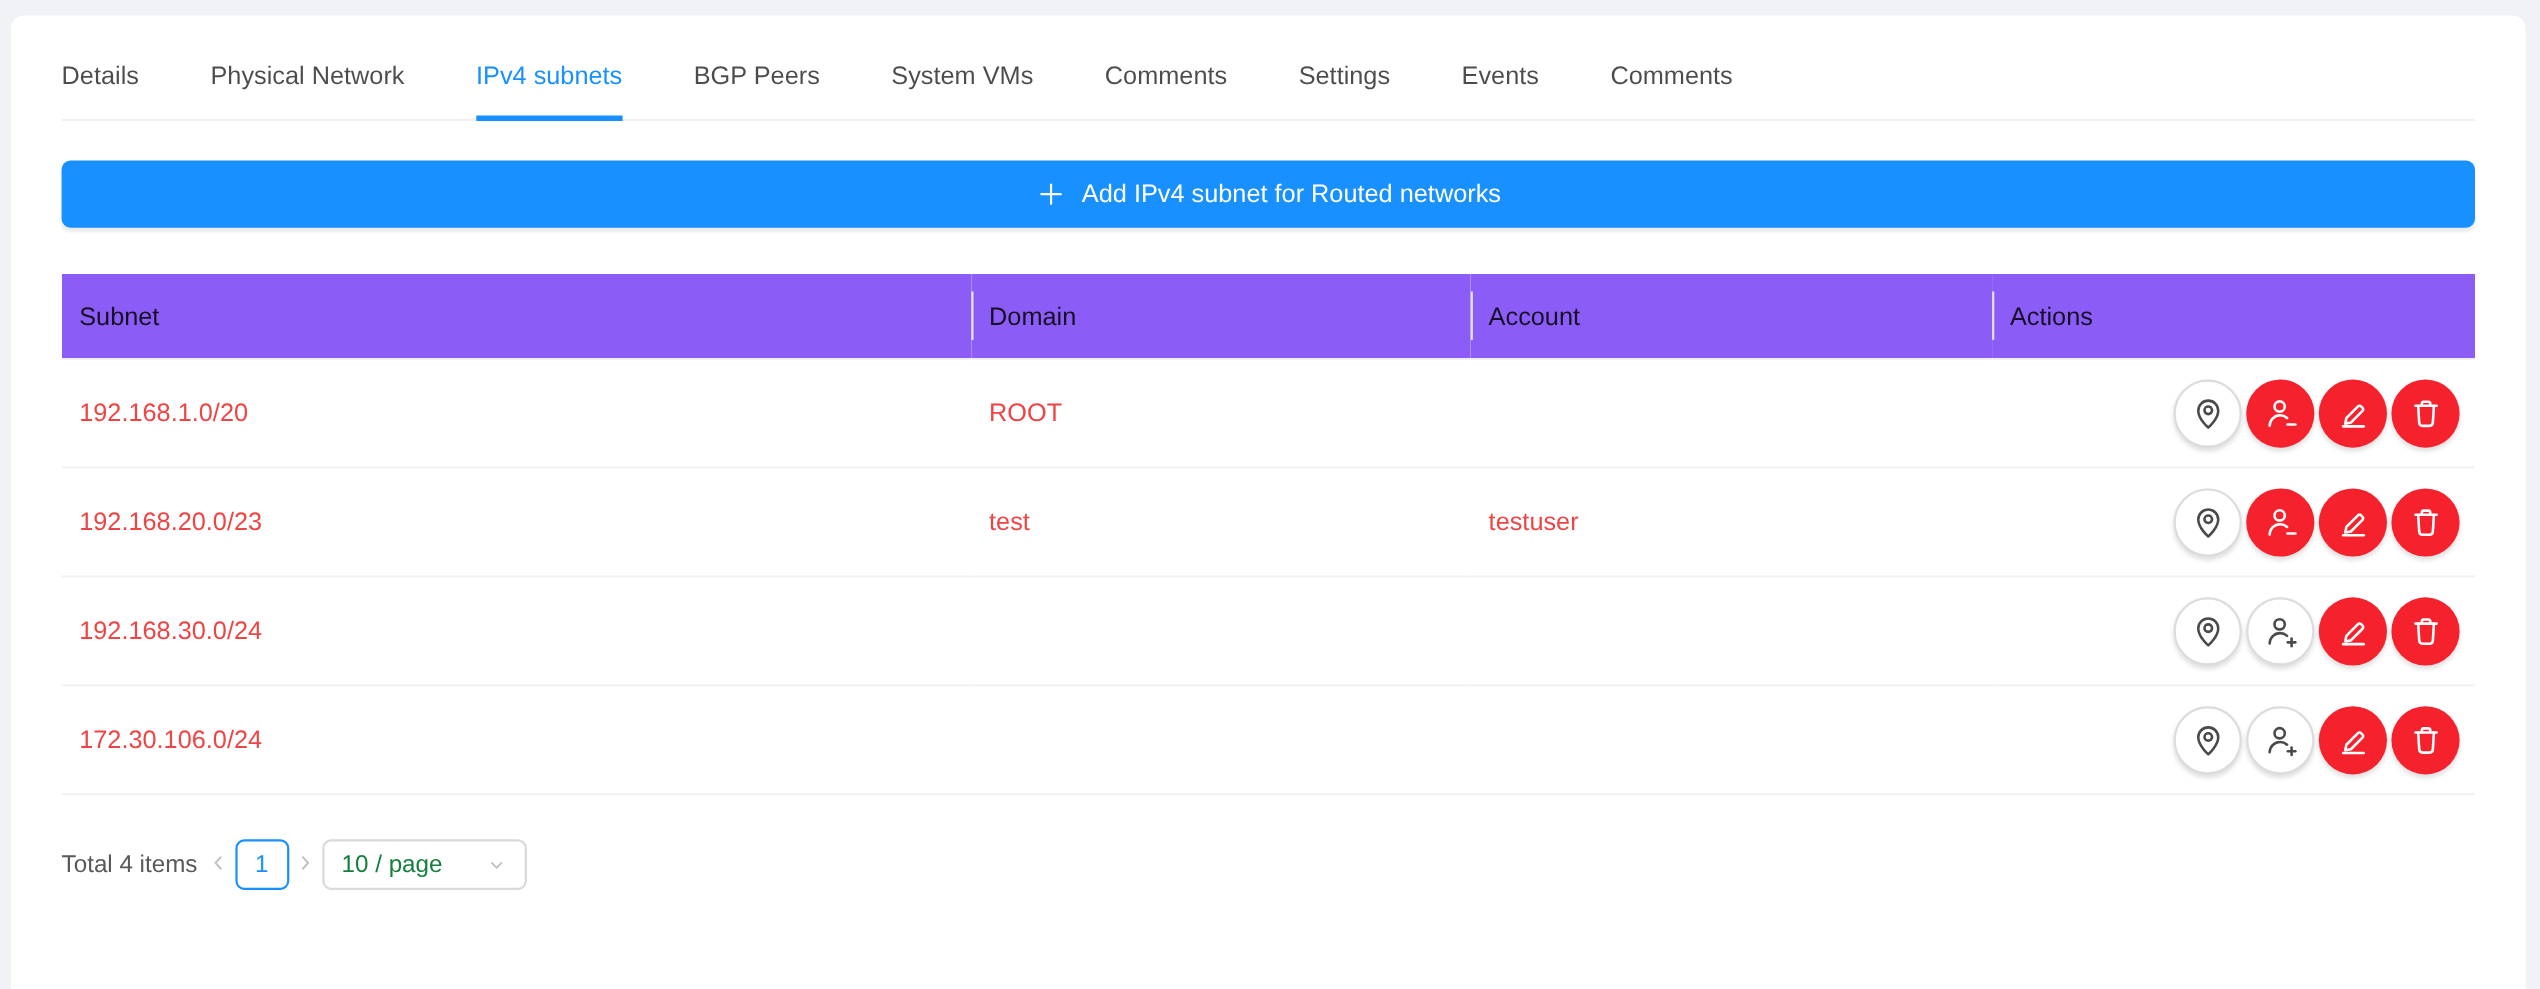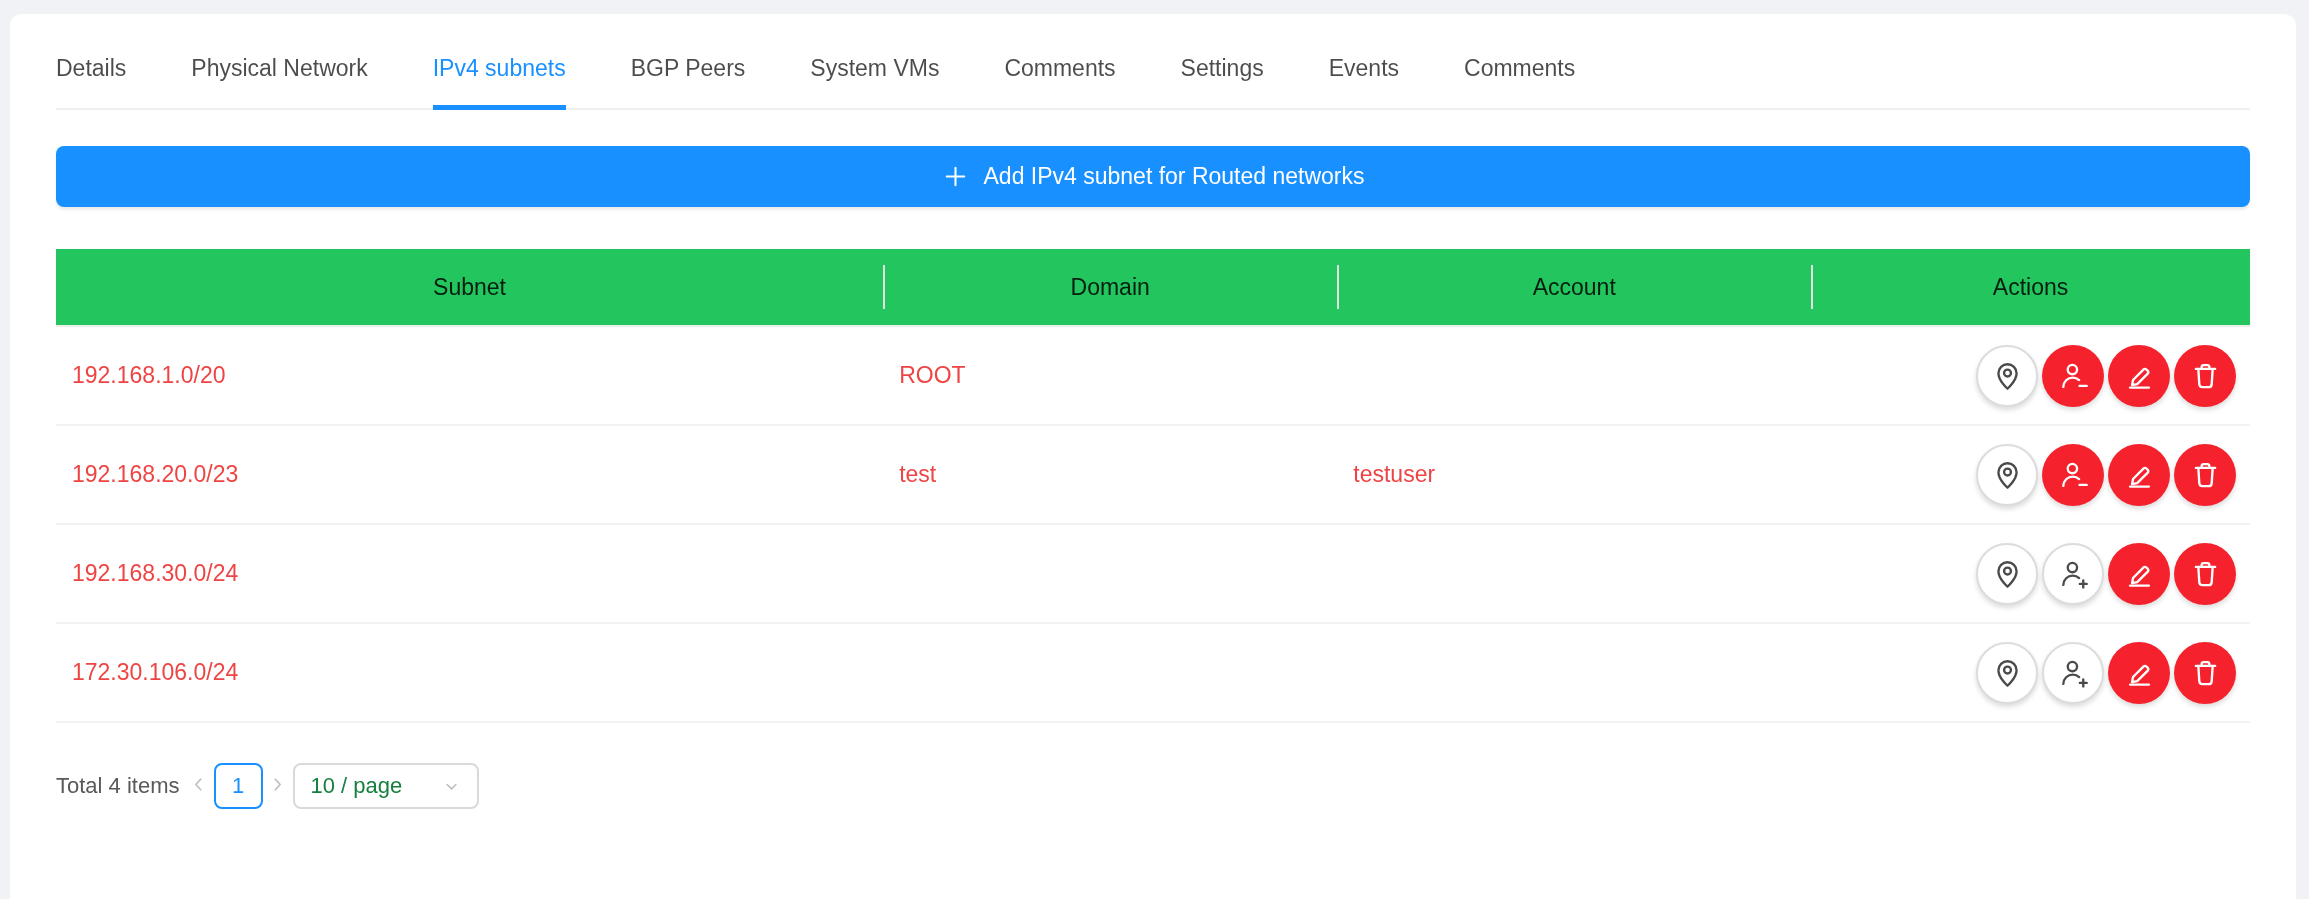--- a/index.html
+++ b/index.html
@@ -39,23 +39,23 @@
     font-size:23px; font-family:inherit;
     box-shadow:0 3px 3px rgba(0,0,0,0.08);
     text-align:right;
   }
   .add-btn .icon svg{ width:27px; height:27px; display:block; }
   
   table{ width:100%; margin-top:42px; border-collapse:collapse; table-layout:fixed; }
   col.c-subnet{ width:37.7%; } col.c-domain{ width:20.7%; }
   col.c-account{ width:21.6%; } col.c-actions{ width:20%; }
   thead th{
-    position:relative; height:77px; background:#22c55e;
+    position:relative; height:77px; background:#8b5cf6;
     font-size:23px; font-weight:normal; color:rgba(0,0,0,0.85);
-    text-align:center; padding:0 16px;
+    text-align:left; padding:0 16px;
     border-bottom:2px solid #ededed;
   }
   thead th:not(:first-child)::before{
     content:''; position:absolute; left:0; top:50%; transform:translateY(-50%);
     width:2px; height:44px; background:#e2e2e2;
   }
   tbody td{
     height:99px; padding:0 16px;
     font-size:23px; color:#ef4444;
     border-bottom:2px solid #f2f2f2;

